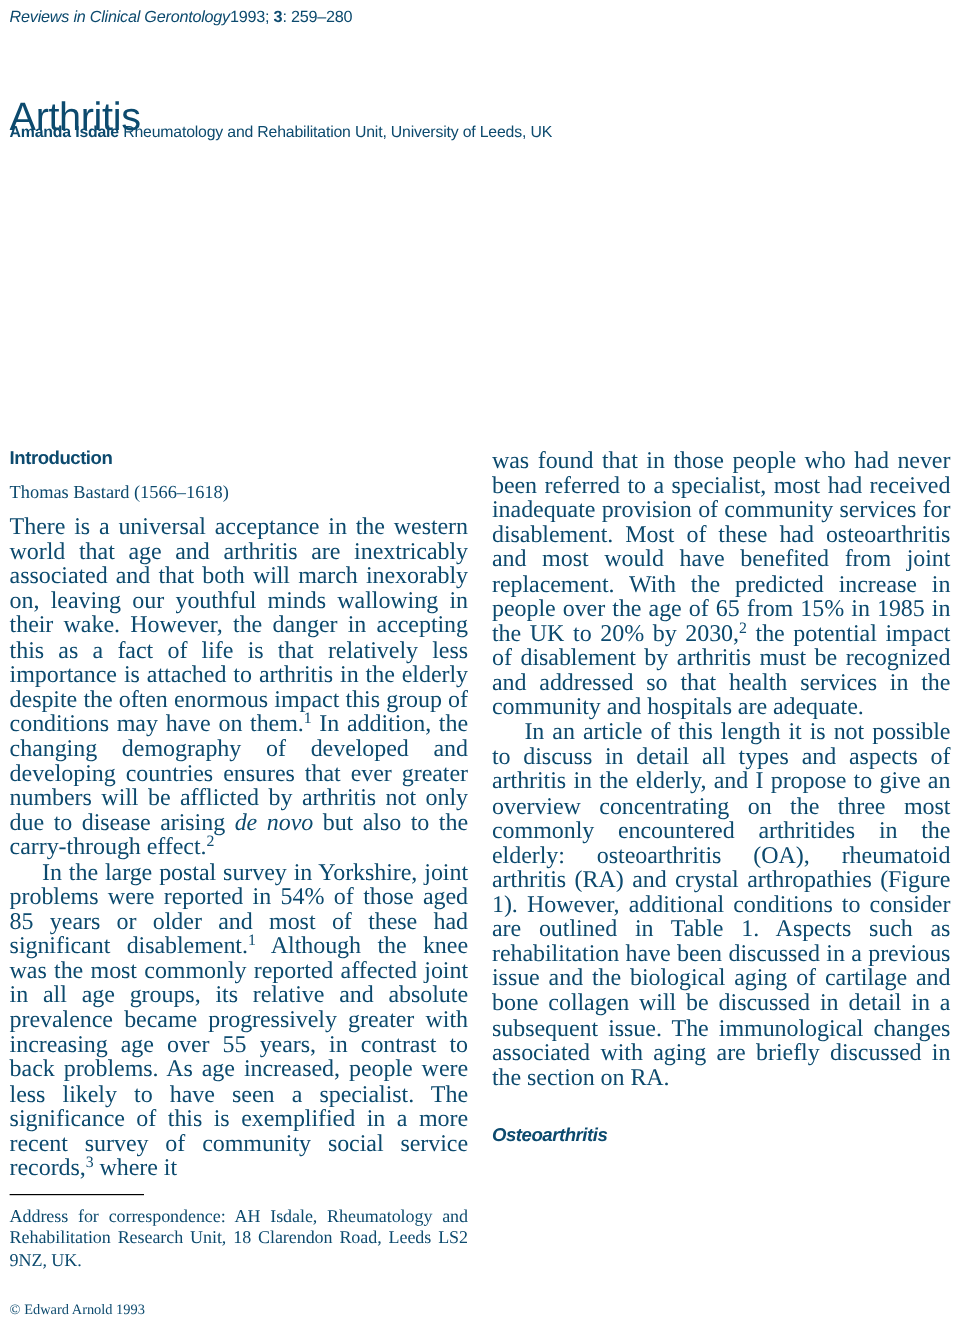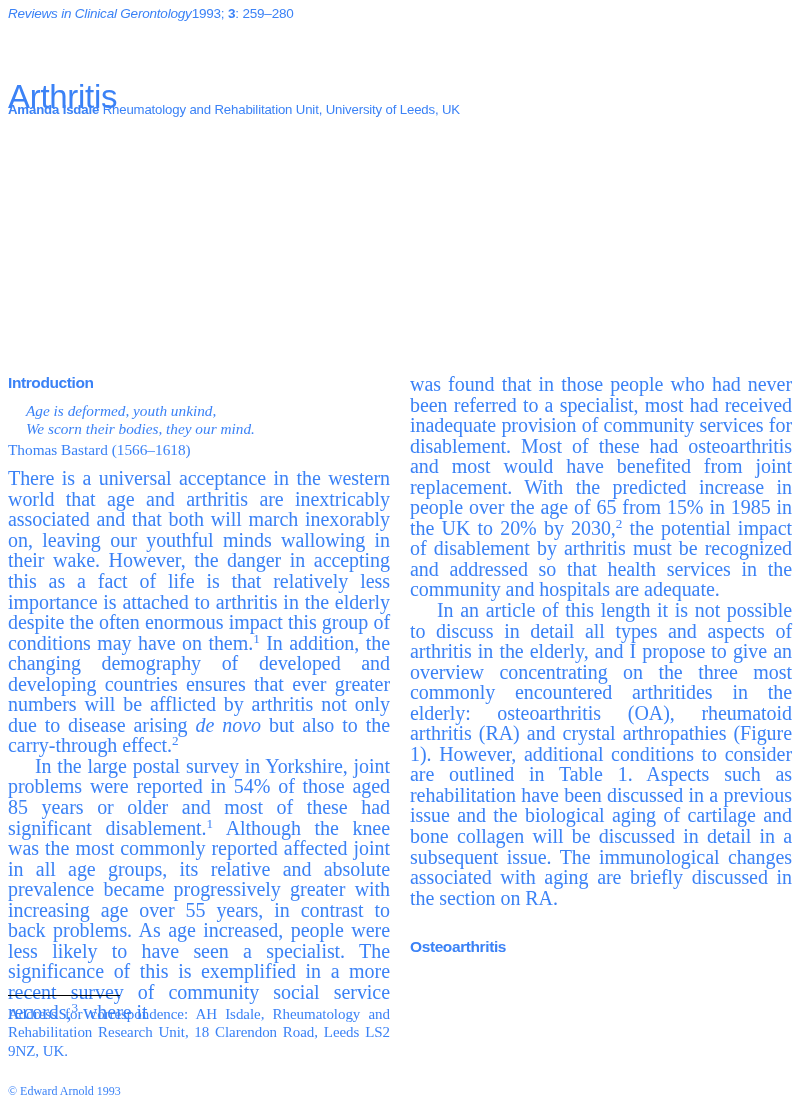--- a/index.html
+++ b/index.html
@@ -6,21 +6,21 @@
     margin: 0;
     padding: 0;
     background: #ffffff;
   }
   .page {
     position: relative;
     width: 800px;
     height: 1106px;
     background: #ffffff;
     overflow: hidden;
-    color: #3b82f6;
+    color: #0c4a6e;
     font-family: "Liberation Serif", "DejaVu Serif", serif;
   }
 
   
   .masthead {
     position: absolute;
     left: 8px;
     top: 6px;
     font-family: "Liberation Sans", "DejaVu Sans", sans-serif;
     font-size: 13.5px;
@@ -81,20 +81,21 @@
   h2.section-head {
     margin: 0 0 11px 0;
     font-family: "Liberation Sans", "DejaVu Sans", sans-serif;
     font-size: 15.5px;
     font-weight: bold;
     letter-spacing: -0.4px;
     line-height: 1.1;
   }
   h2.section-head.spaced {
     margin-top: 30px;
+    font-style: italic;
   }
 
   p.body {
     margin: 0;
     font-size: 20px;
     line-height: 20.55px;
     text-align: justify;
     text-justify: inter-word;
     hyphens: none;
     letter-spacing: -0.05px;
@@ -170,24 +171,20 @@
   <div class="byline">
     <span class="author">Amanda Isdale</span> <span>Rheumatology and Rehabilitation Unit, University of Leeds, UK</span>
   </div>
 
   <div class="columns">
 
     <div class="col col-left">
 
       <h2 class="section-head">Introduction</h2>
 
-      <div class="epigraph">
-        <div>Age is deformed, youth unkind,</div>
-        <div>We scorn their bodies, they our mind.</div>
-      </div>
       <div class="epigraph-attrib">Thomas Bastard (1566–1618)</div>
 
       <p class="body noindent"><span>There is a universal acceptance in the western world that age and arthritis are inextricably associated and that both will march inexorably on, leaving our youthful minds wallowing in their wake. However, the danger in accepting this as a fact of life is that relatively less importance is attached to arthritis in the elderly despite the often enormous impact this group of conditions may have on them.</span><sup>1</sup><span> In addition, the changing demography of developed and developing countries ensures that ever greater numbers will be afflicted by arthritis not only due to disease arising </span><i>de novo</i><span> but also to the carry-through effect.</span><sup>2</sup></p>
 
       <p class="body"><span>In the large postal survey in Yorkshire, joint problems were reported in 54% of those aged 85 years or older and most of these had significant disablement.</span><sup>1</sup><span> Although the knee was the most commonly reported affected joint in all age groups, its relative and absolute prevalence became progressively greater with increasing age over 55 years, in contrast to back problems. As age increased, people were less likely to have seen a specialist. The significance of this is exemplified in a more recent survey of community social service records,</span><sup>3</sup><span> where it</span></p>
 
       <div class="footnote-zone">
         <div class="footnote-rule"></div>
         <p class="footnote">Address for correspondence: AH Isdale, Rheumatology and Rehabilitation Research Unit, 18 Clarendon Road, Leeds LS2 9NZ, UK.</p>
         <p class="copyright">© Edward Arnold 1993</p>

